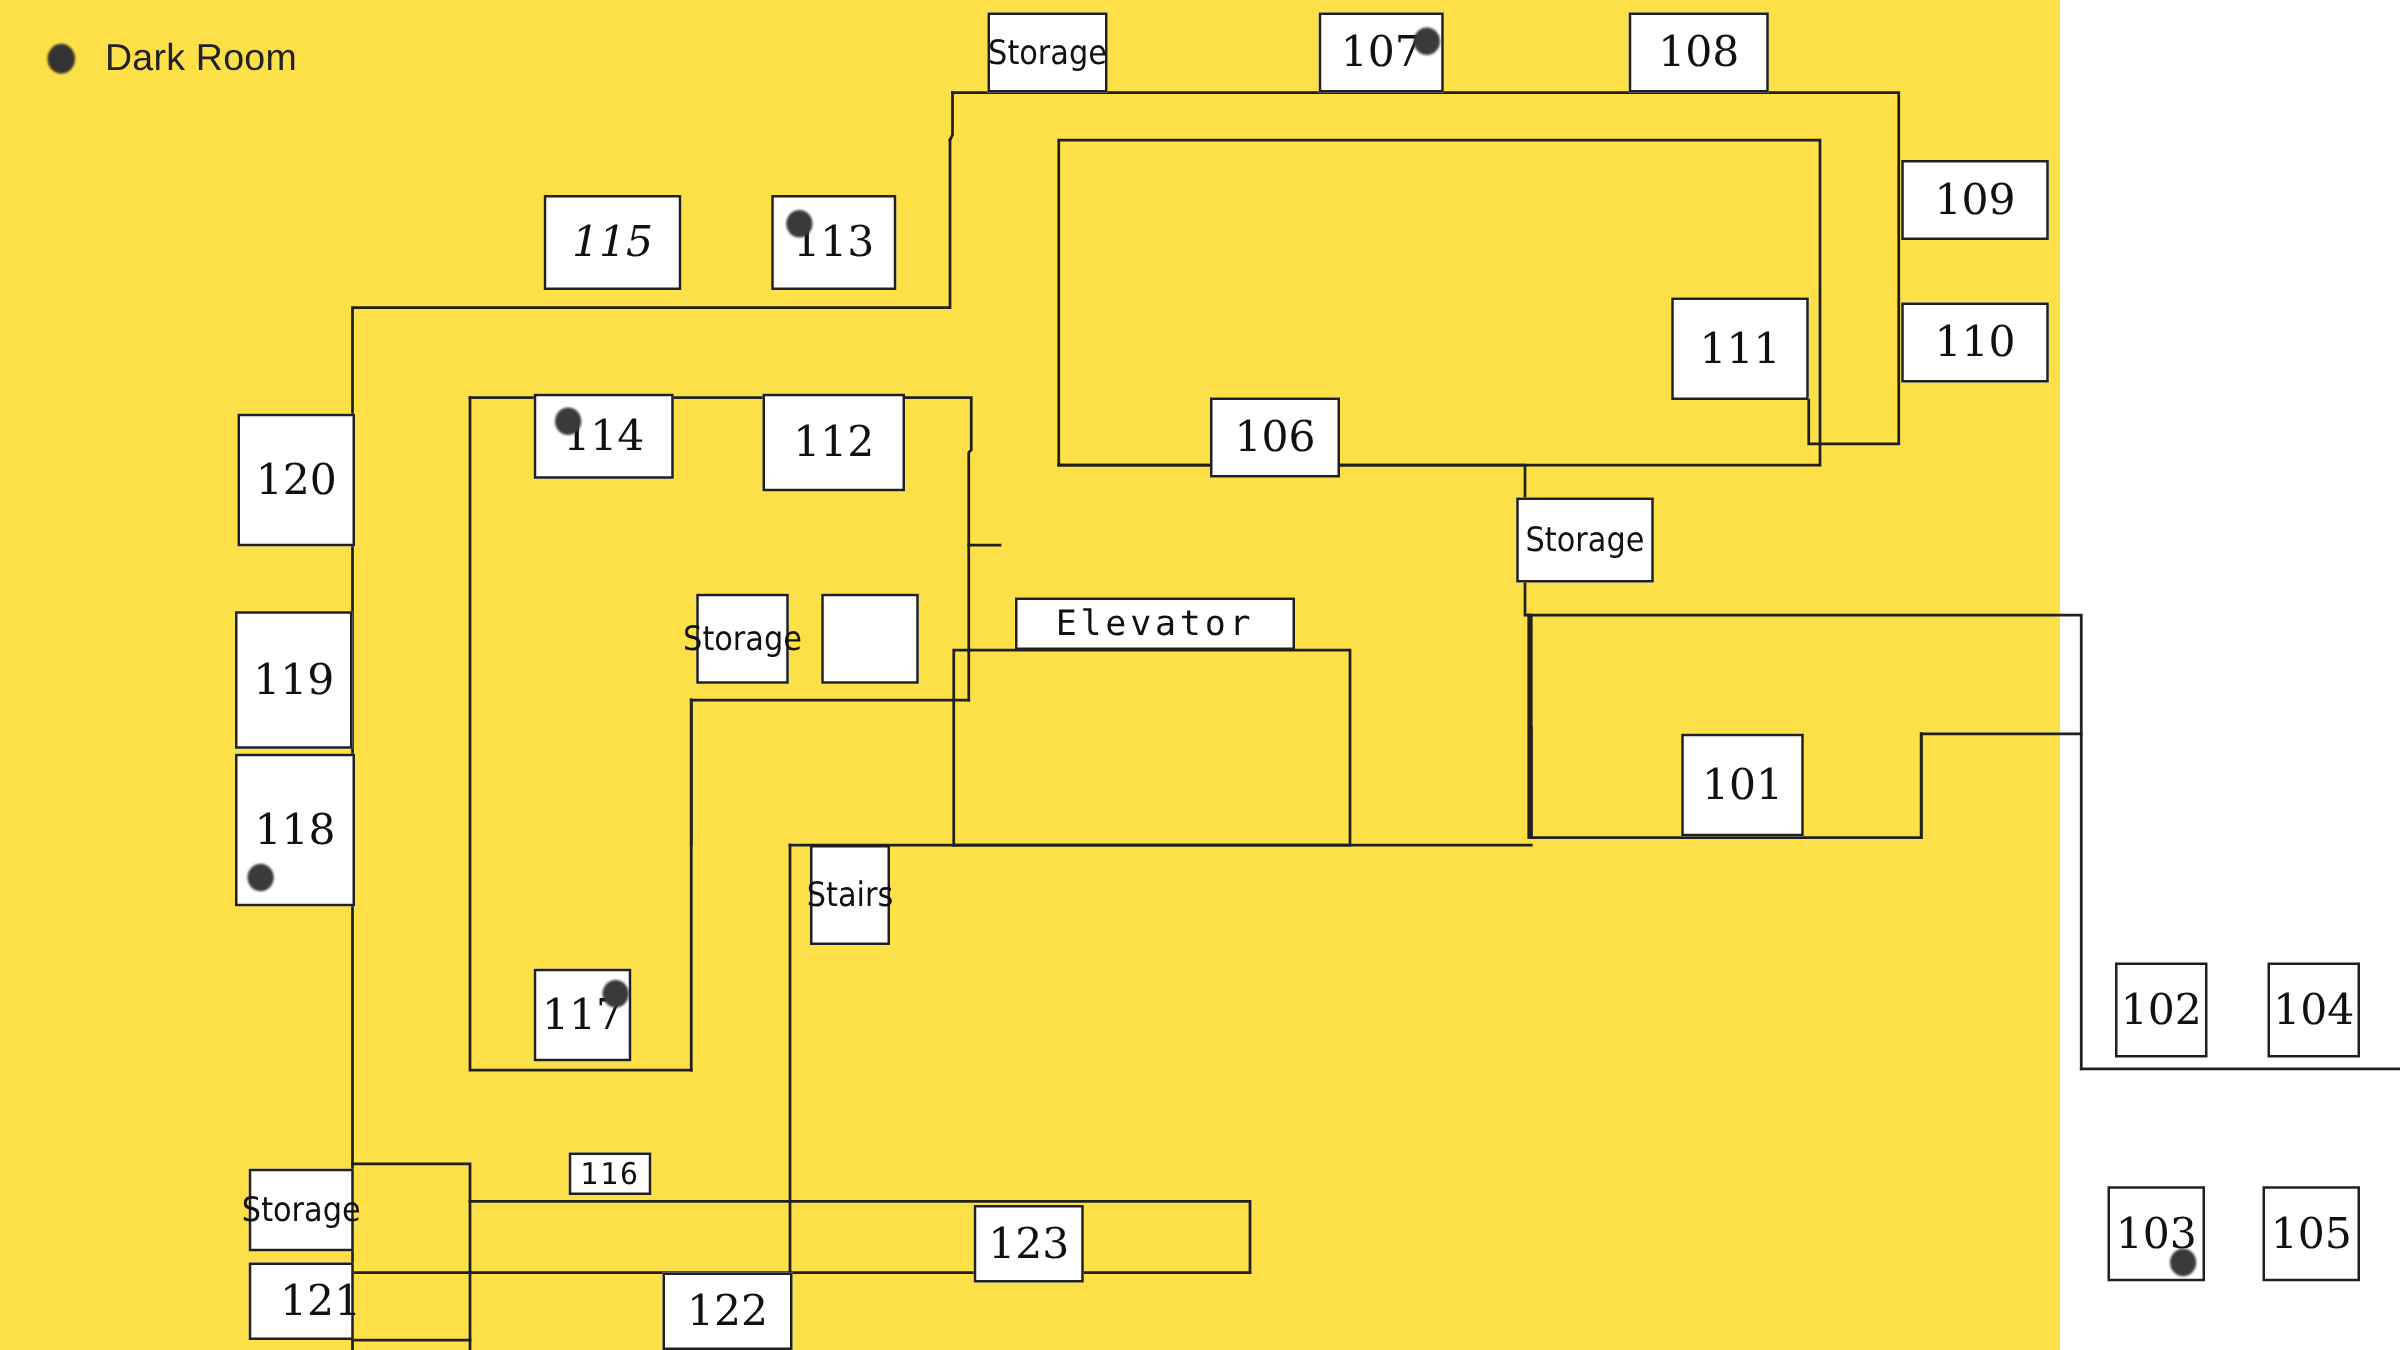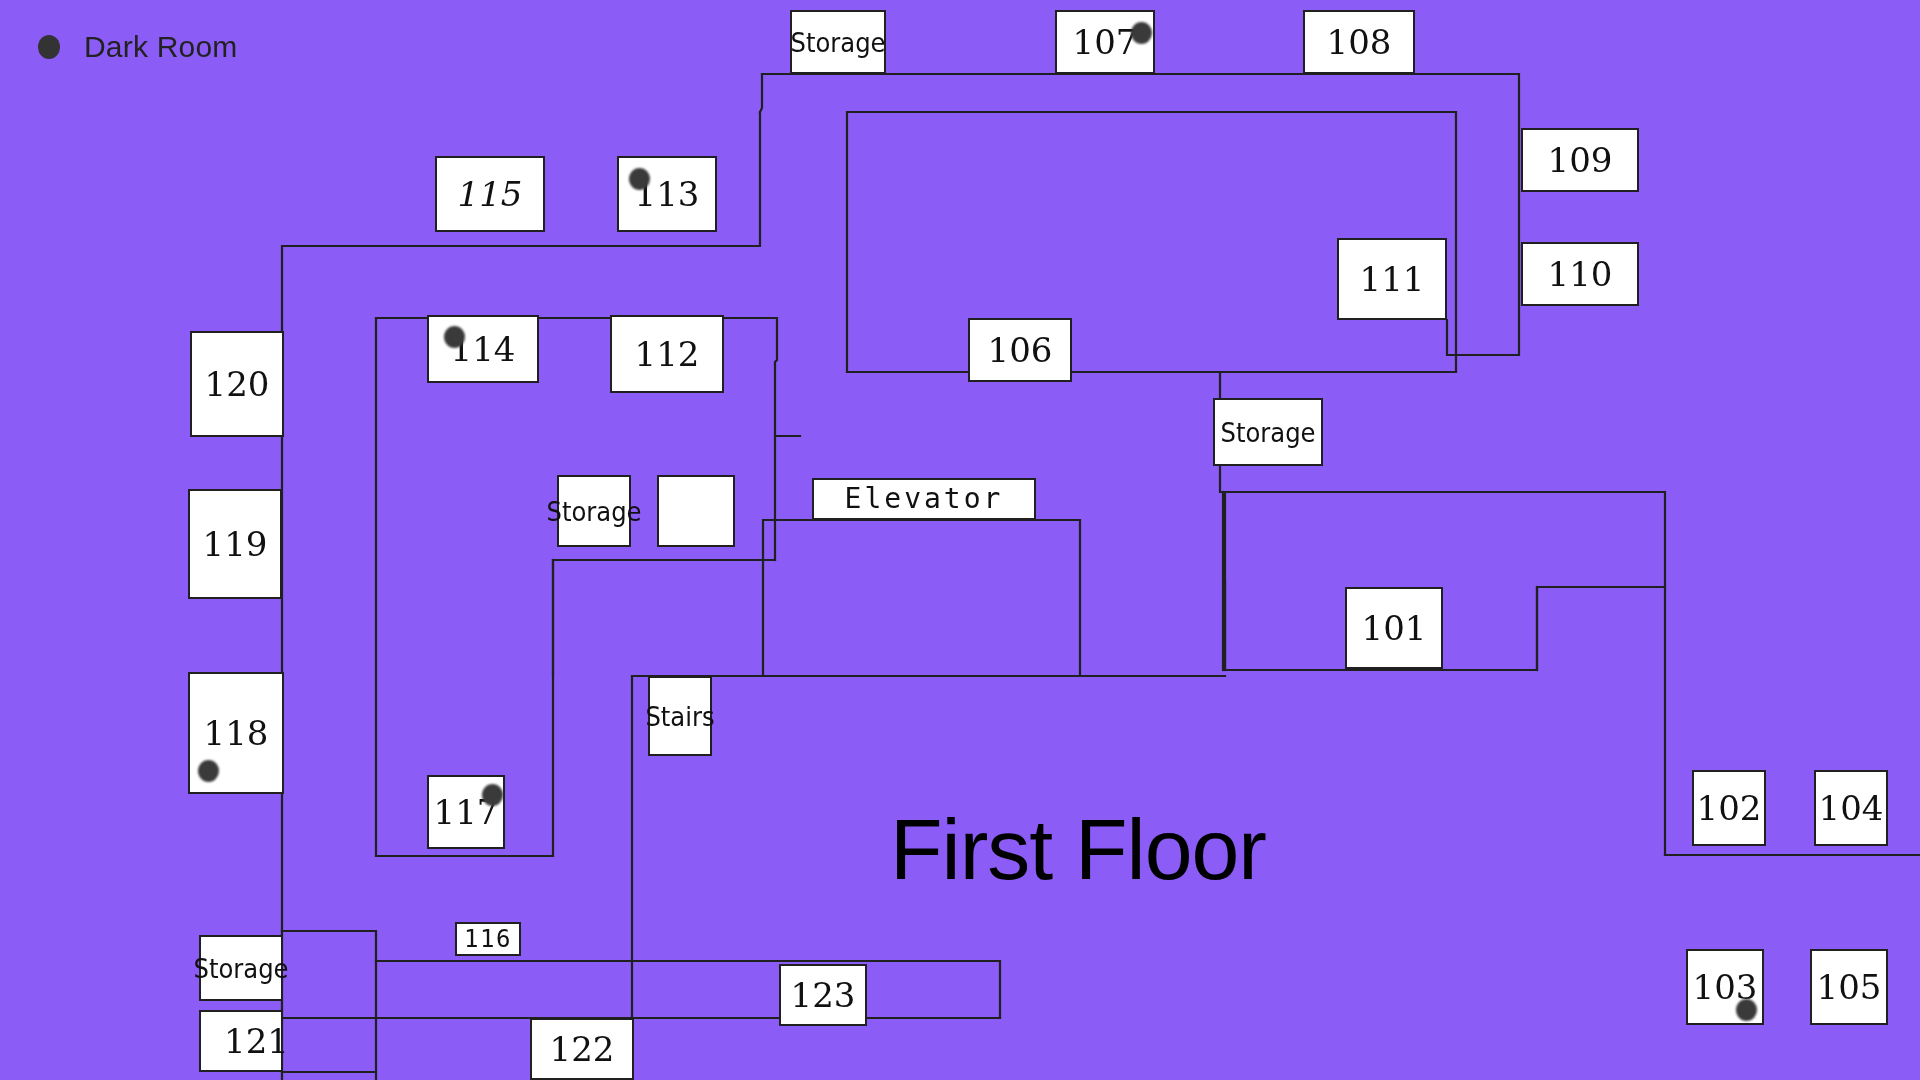--- a/index.html
+++ b/index.html
@@ -11,23 +11,23 @@
   body {
     width: 1920px;
     height: 1080px;
     overflow: hidden;
     font-family: "Liberation Sans", sans-serif;
     color: #1a1a1a;
   }
 
   #stage {
     position: relative;
-    width: 1920px;
+    width: 1648px;
     height: 1080px;
-    background: #8b5cf6;
+    background: #fde047;
   }
 
   
   #legend {
     position: absolute;
     left: 38px;
     top: 30px;
     display: flex;
     align-items: center;
     gap: 24px;
@@ -162,21 +162,20 @@
         <path d="M 282 1072 L 376 1072"></path>
         <path d="M 632 1018 L 632 1080"></path>
       </g>
   </svg>
 
   <div id="legend">
     <span class="dot"></span>
     <span class="legend-label">Dark Room</span>
   </div>
 
-  <div id="floor-title">First Floor</div>
 
   <div id="room-layer">
       <div class="room txt" style="left: 790px; top: 10px; width: 96px; height: 64px;">
         <span class="rlabel">Storage</span>
       </div>
       <div class="room num" style="left: 1055px; top: 10px; width: 100px; height: 64px;">
         <span class="rlabel">107</span>
         <span class="rdot" style="left: 74px; top: 10px;"></span>
       </div>
       <div class="room num" style="left: 1303px; top: 10px; width: 112px; height: 64px;">
@@ -197,21 +196,21 @@
       <div class="room num" style="left: 617px; top: 156px; width: 100px; height: 76px;">
         <span class="rlabel">113</span>
         <span class="rdot" style="left: 10px; top: 10px;"></span>
       </div>
       <div class="room num" style="left: 190px; top: 331px; width: 94px; height: 106px;">
         <span class="rlabel">120</span>
       </div>
       <div class="room num" style="left: 188px; top: 489px; width: 94px; height: 110px;">
         <span class="rlabel">119</span>
       </div>
-      <div class="room num" style="left: 188px; top: 672px; width: 96px; height: 122px;">
+      <div class="room num" style="left: 188px; top: 603px; width: 96px; height: 122px;">
         <span class="rlabel">118</span>
         <span class="rdot" style="left: 8px; top: 86px;"></span>
       </div>
       <div class="room num" style="left: 427px; top: 315px; width: 112px; height: 68px;">
         <span class="rlabel">114</span>
         <span class="rdot" style="left: 15px; top: 9px;"></span>
       </div>
       <div class="room num" style="left: 610px; top: 315px; width: 114px; height: 78px;">
         <span class="rlabel">112</span>
       </div>

